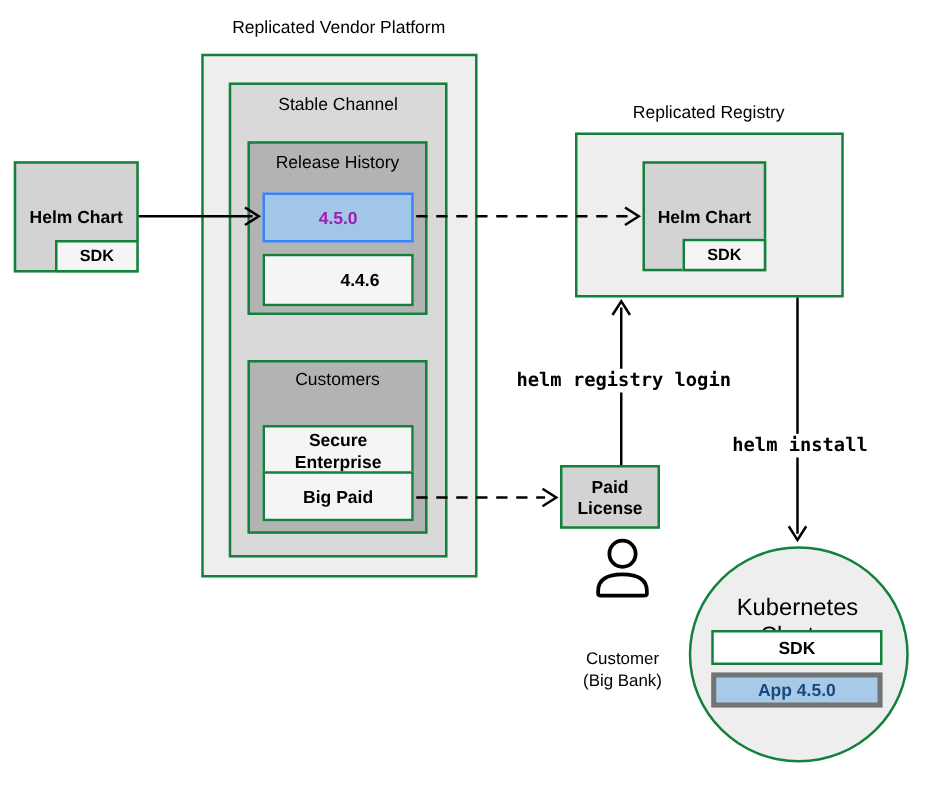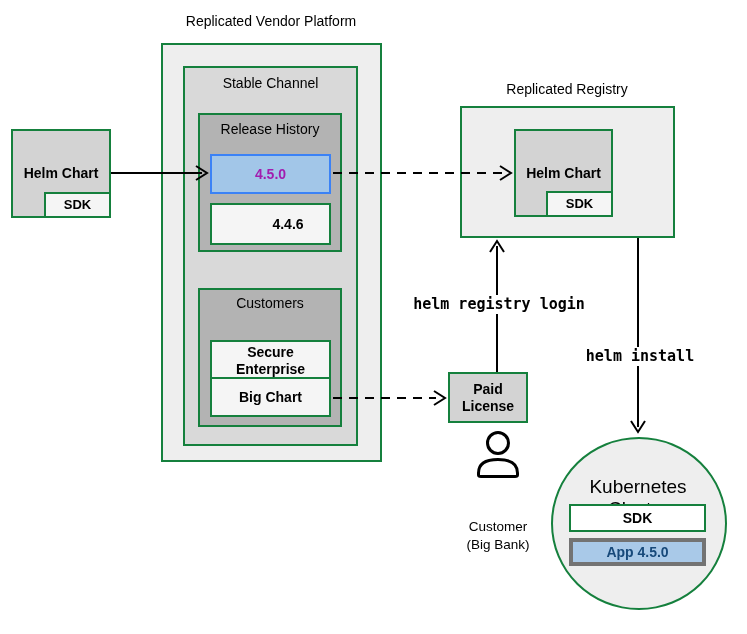--- a/index.html
+++ b/index.html
@@ -91,21 +91,21 @@
 
   <div class="box blue-box t14" style="left:210px;top:154px;width:121px;height:40px;">4.5.0</div>
 
   <div class="box fill-white t14" style="left:210px;top:203px;width:121px;height:42px;padding-left:35px;">4.4.6</div>
 
   <div class="box fill-dark" style="left:198px;top:288px;width:144px;height:139px;"></div>
   <div class="lbl t14" style="left:200px;top:295px;width:140px;">Customers</div>
 
   <div class="box fill-white t14" style="left:210px;top:321px;width:121px;height:42px;padding:0 10px;margin-top:19px;">Secure Enterprise</div>
 
-  <div class="box fill-white t14" style="left:210px;top:377px;width:121px;height:40px;">Big Chart</div>
+  <div class="box fill-white t14" style="left:210px;top:377px;width:121px;height:40px;">Big Paid</div>
 
   <div class="box fill-gray t14" style="left:11px;top:129px;width:100px;height:89px;">Helm Chart</div>
   <div class="box fill-white t13" style="left:44px;top:192px;width:67px;height:26px;">SDK</div>
 
   <div class="lbl t14" style="left:467px;top:81px;width:200px;">Replicated Registry</div>
   <div class="box fill-light" style="left:460px;top:106px;width:215px;height:132px;"></div>
   <div class="box fill-gray t14" style="left:514px;top:129px;width:99px;height:88px;">Helm Chart</div>
   <div class="box fill-white t13" style="left:546px;top:191px;width:67px;height:26px;">SDK</div>
 
   <div class="box fill-gray t14" style="left:448px;top:372px;width:80px;height:51px;padding:0 28px;">Paid License</div>

